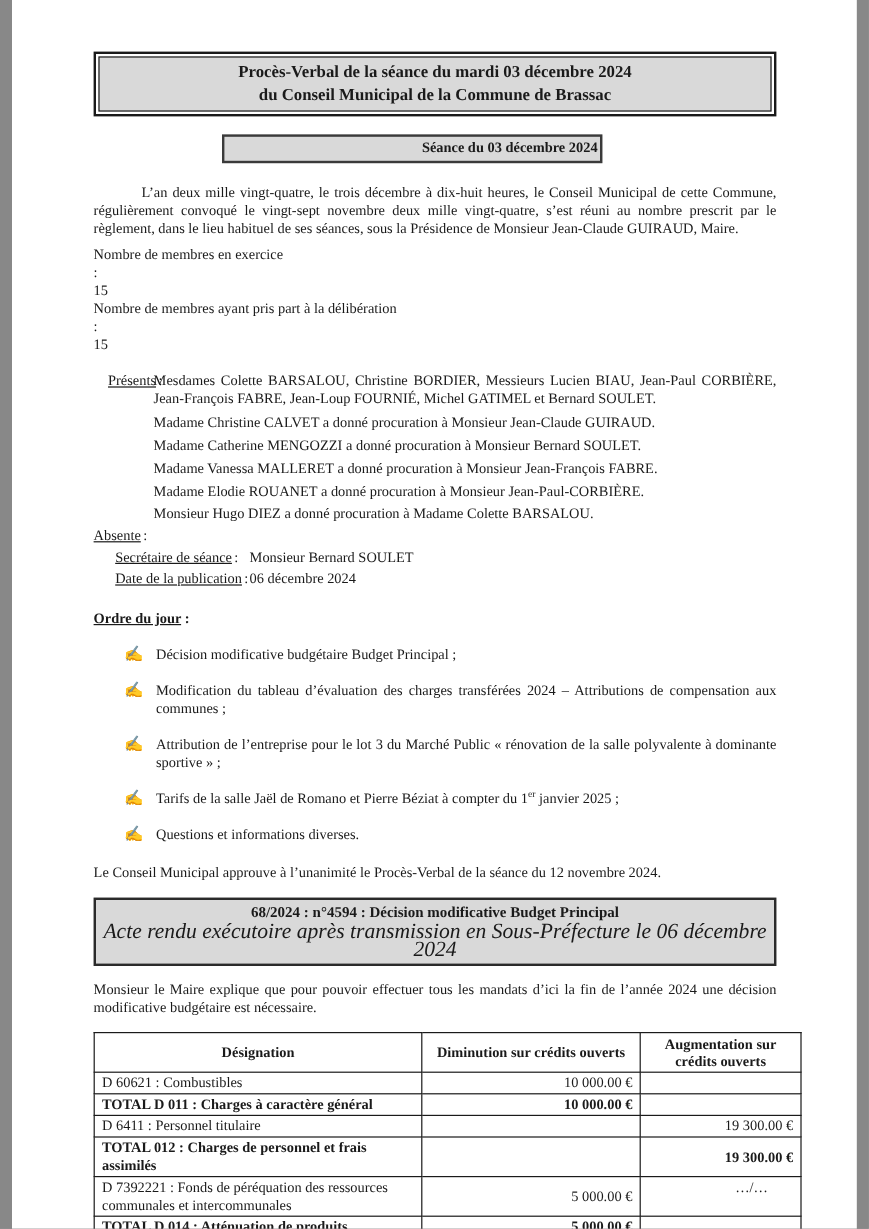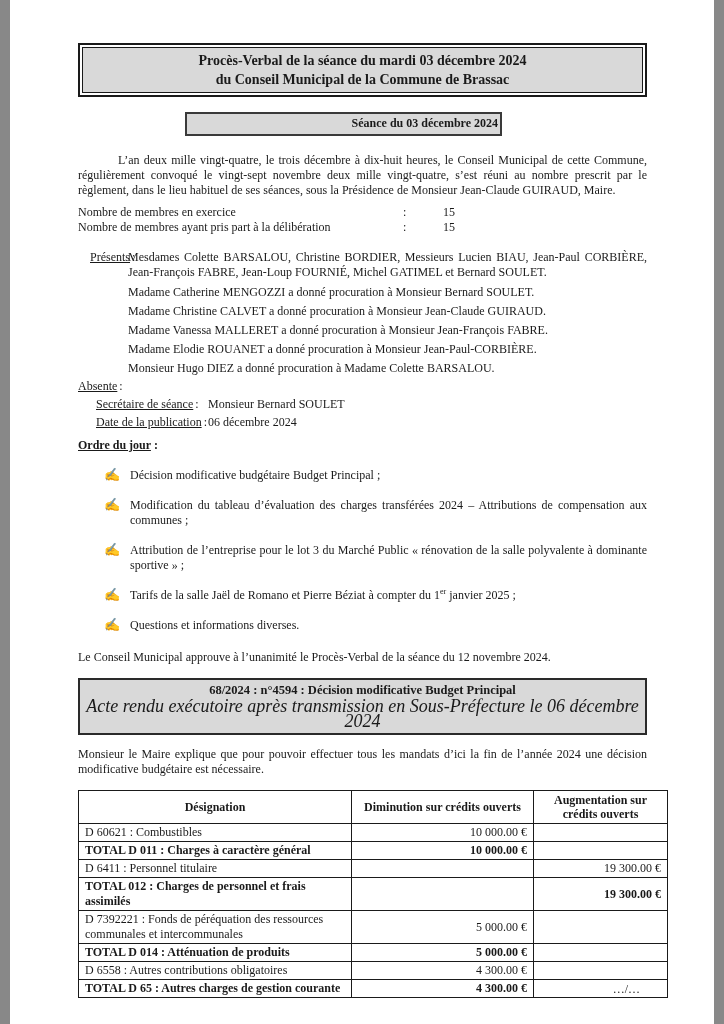--- a/index.html
+++ b/index.html
@@ -12,35 +12,35 @@
   
   .title-box{border:2px solid #1a1a1a;padding:2px;}
   .title-inner{border:1px solid #1a1a1a;background:#d9d9d9;text-align:center;
     font-weight:bold;font-size:14px;line-height:19px;padding:3px 4px;}
   
   .session-box{width:317px;margin:15px 0 0 107px;border:2px solid #3a3a3a;background:#d9d9d9;
     text-align:right;font-weight:bold;font-size:12px;padding:2px 2px 3px;box-sizing:border-box;}
   
   .intro-para{margin:17px 0 0;text-align:justify;text-indent:40px;line-height:15px;}
   .membres{margin-top:7px;line-height:15px;}
-  .membres-row{display:flex;}
+  .membres-row{display:flex;flex-direction:column;}
   .membres-label{width:325px;flex:none;}
   .membres-sep{width:40px;flex:none;}
   
   .presence{margin-top:15px;}
   .presents-row{position:relative;padding-left:50px;}
   .presents-label{position:absolute;left:12px;top:0;}
   .presents-text{text-align:justify;line-height:15px;}
   .u{text-decoration:underline;}
   .colon{padding-left:2px;}
   .procuration{padding-left:50px;margin-top:5px;line-height:14px;}
   .status-line{margin-top:4px;line-height:14px;}
   .lbl-w{display:inline-block;width:112px;margin-left:18px;}
   
-  .odj-heading{margin-top:9px;font-weight:bold;}
+  .odj-heading{margin-top:19px;font-weight:bold;}
   .odj-item{position:relative;padding-left:52px;margin-top:15px;text-align:justify;line-height:15px;}
   .odj-bullet{position:absolute;left:26px;top:-1px;font-size:13px;font-weight:normal;}
   sup{font-size:8px;line-height:0;}
   .approval{margin-top:17px;line-height:15px;}
   
   .delib-banner{margin-top:13px;border:2px solid #2a2a2a;background:#d9d9d9;
     text-align:center;padding:2px 4px 4px;}
   .delib-title{font-weight:bold;font-size:12.5px;line-height:17px;}
   .delib-sub{font-style:italic;font-size:18px;line-height:15px;}
   .delib-para{margin:12px 0 0;text-align:justify;line-height:15px;}
@@ -82,22 +82,22 @@
       <span class="membres-sep">:</span>
       <span class="membres-value">15</span>
     </div>
   </div>
 
   <div class="presence">
     <div class="presents-row">
       <span class="presents-label"><span class="u">Présents</span><span class="colon">:</span></span>
       <div class="presents-text">Mesdames Colette BARSALOU, Christine BORDIER, Messieurs Lucien BIAU, Jean-Paul CORBIÈRE, Jean-François FABRE, Jean-Loup FOURNIÉ, Michel GATIMEL et Bernard SOULET.</div>
     </div>
+    <div class="procuration">Madame Christine CALVET a donné procuration à Monsieur Jean-Claude GUIRAUD.</div>
     <div class="procuration">Madame Catherine MENGOZZI a donné procuration à Monsieur Bernard SOULET.</div>
-    <div class="procuration">Madame Christine CALVET a donné procuration à Monsieur Jean-Claude GUIRAUD.</div>
     <div class="procuration">Madame Vanessa MALLERET a donné procuration à Monsieur Jean-François FABRE.</div>
     <div class="procuration">Madame Elodie ROUANET a donné procuration à Monsieur Jean-Paul-CORBIÈRE.</div>
     <div class="procuration">Monsieur Hugo DIEZ a donné procuration à Madame Colette BARSALOU.</div>
 
     <div class="status-line">
       <span class="u">Absente</span><span class="colon">:</span>
     </div>
     <div class="status-line">
       <span class="lbl-w"><span class="u">Secrétaire de séance</span><span class="colon">:</span></span><span>Monsieur Bernard SOULET</span>
     </div>

